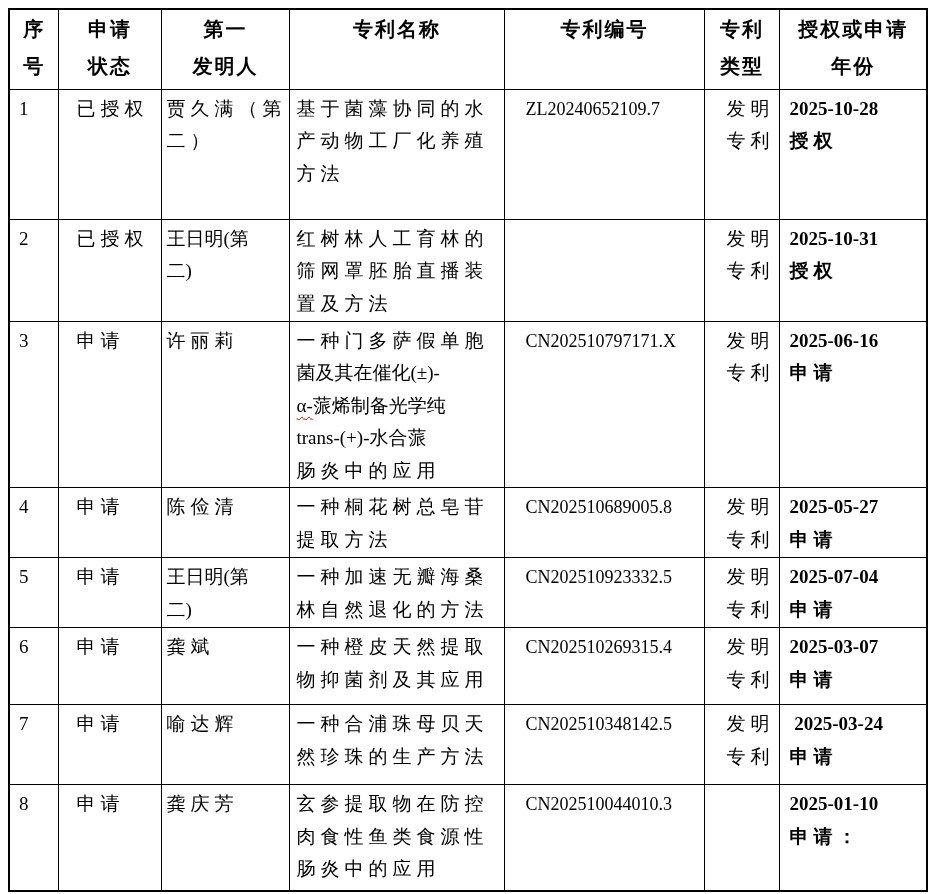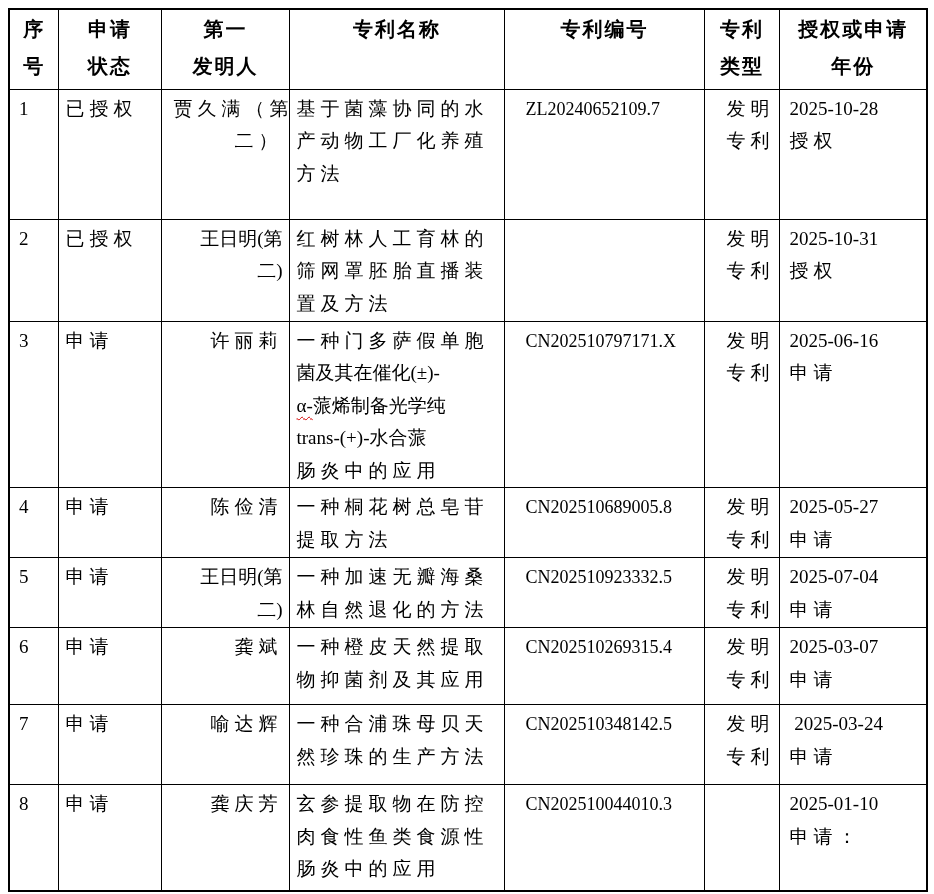--- a/index.html
+++ b/index.html
@@ -42,26 +42,26 @@
   
   col.w-seq      { width: 49px; }
   col.w-status   { width: 103px; }
   col.w-inventor { width: 128px; }
   col.w-name     { width: 215px; }
   col.w-number   { width: 200px; }
   col.w-type     { width: 75px; }
   col.w-year     { width: 148px; }
   
   td.col-seq      { padding-left: 9px; }
-  td.col-status   { padding-left: 7px; }
-  td.col-inventor { padding-left: 12px; text-align: right; }
+  td.col-status   { padding-left: 18px; }
+  td.col-inventor { padding-left: 5px; }
   td.col-name     { padding-left: 7px; margin-left: 20px; }
   td.col-number   { padding-left: 21px; font-size: 18px; }
   td.col-type     { padding-left: 22px; }
-  td.col-year     { padding-left: 10px; }
+  td.col-year     { padding-left: 10px; font-weight: bold; }
   
   thead tr            { height: 80px; }
   tbody tr:nth-child(1) { height: 130px; }
   tbody tr:nth-child(2) { height: 102px; }
   tbody tr:nth-child(3) { height: 163px; }
   tbody tr:nth-child(4) { height: 70px; }
   tbody tr:nth-child(5) { height: 70px; }
   tbody tr:nth-child(6) { height: 77px; }
   tbody tr:nth-child(7) { height: 80px; }
   tbody tr:nth-child(8) { height: 106px; }

